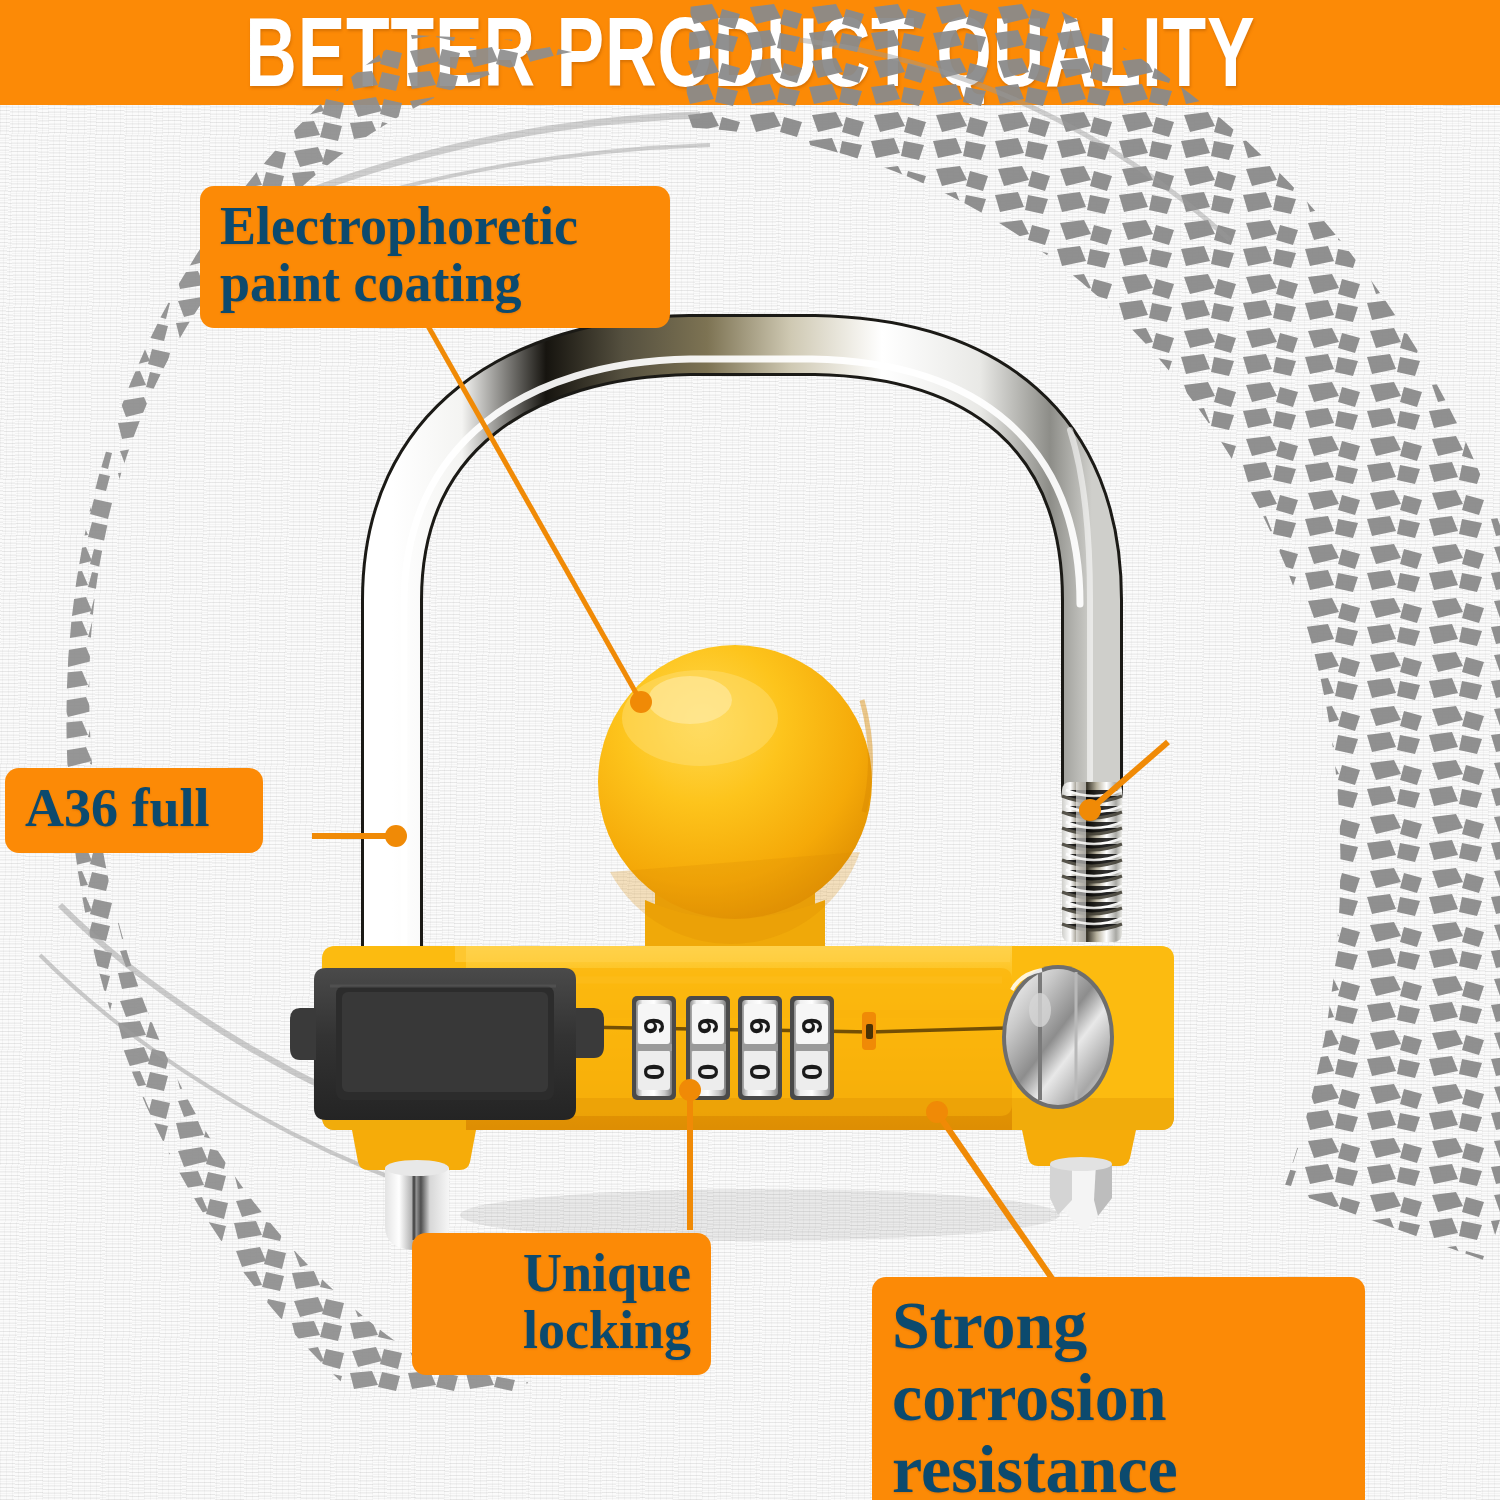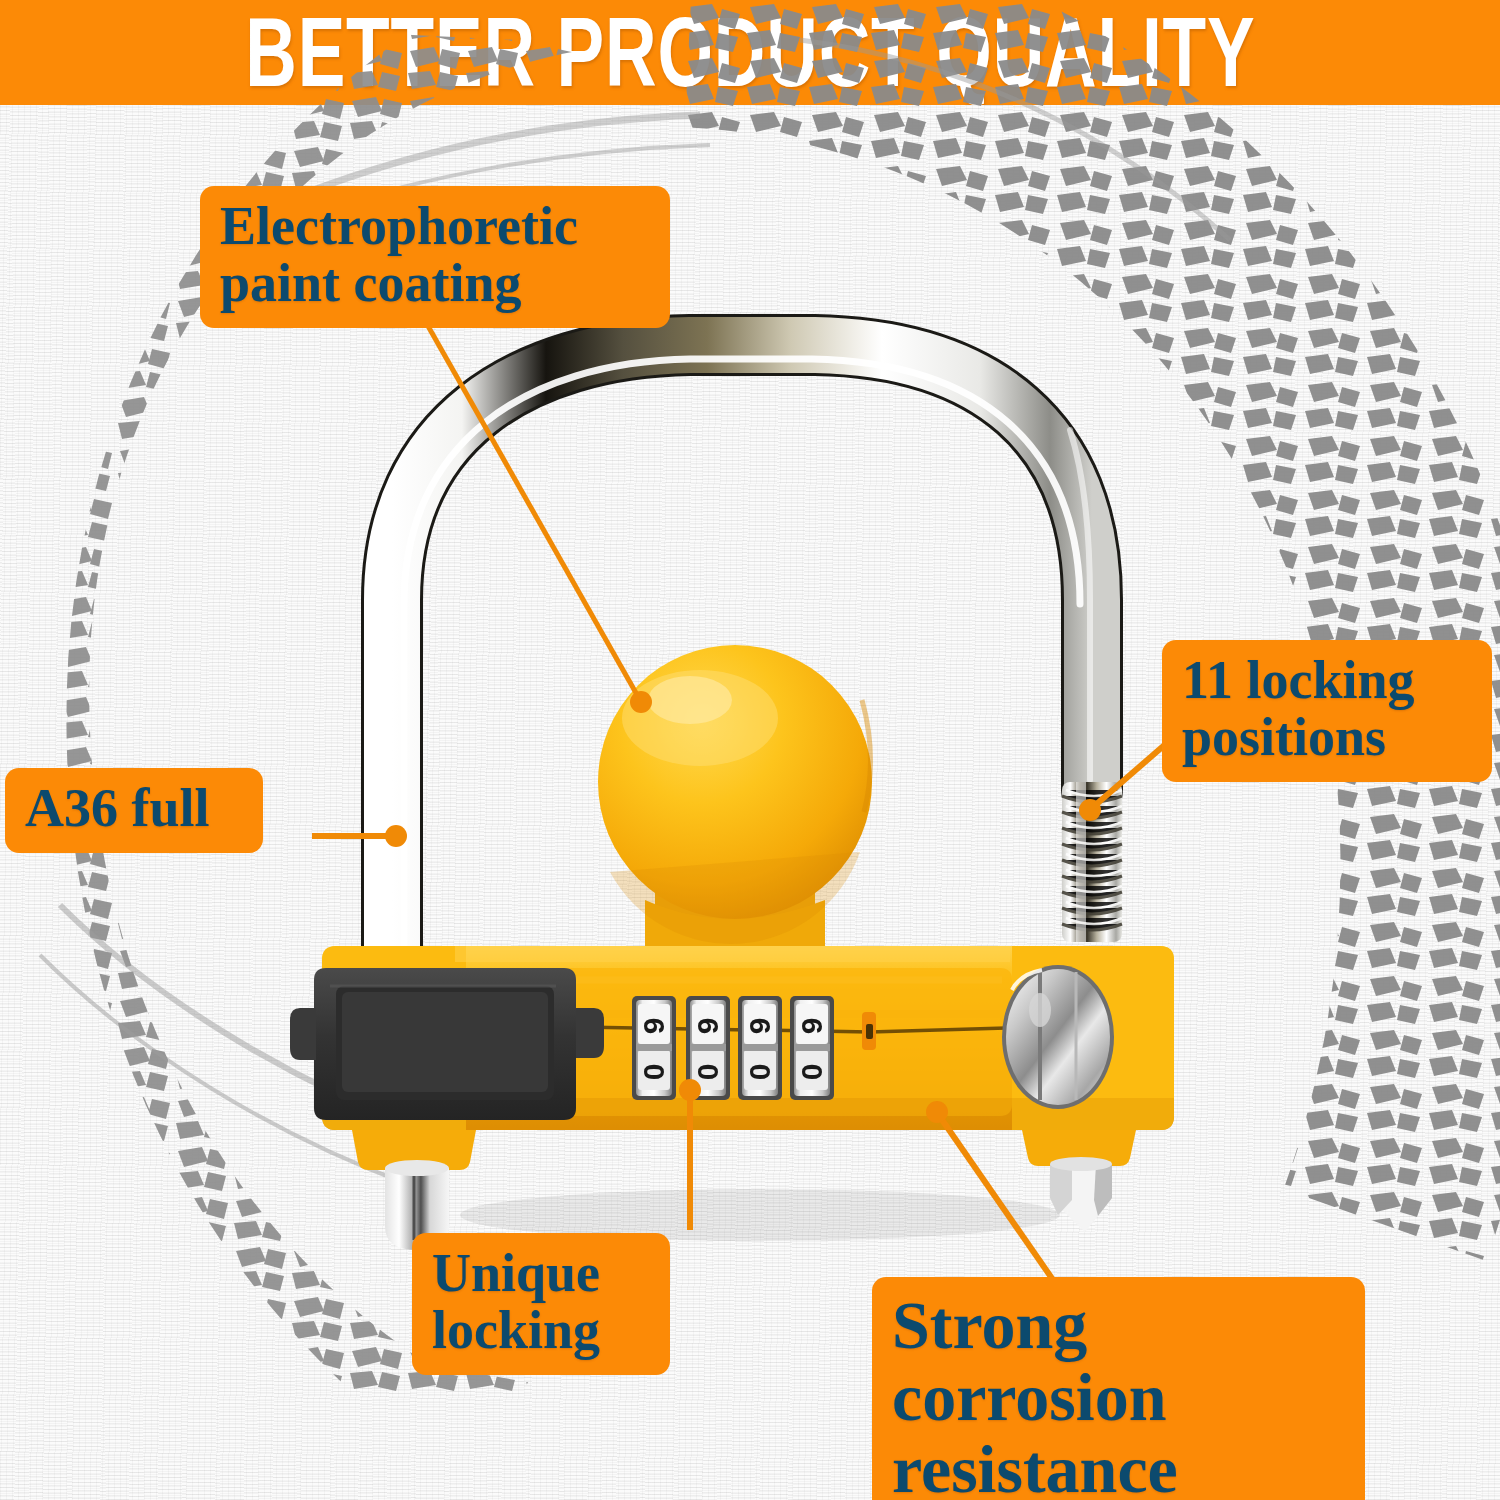--- a/index.html
+++ b/index.html
@@ -51,21 +51,21 @@
     font-weight:700;
     line-height:1.06;
     padding:12px 20px 16px 20px;
     box-sizing:border-box;
     z-index:40;
     text-shadow:0 1px 2px rgba(140,60,0,.25);
   }
   #label-electrophoretic{left:200px;top:186px;width:470px;font-size:54px;}
   #label-a36{left:5px;top:768px;width:258px;font-size:54px;}
   #label-locking{left:1162px;top:640px;width:330px;font-size:54px;}
-  #label-password{left:412px;top:1233px;width:258px;font-size:54px;text-align:left;}
+  #label-password{left:412px;top:1233px;width:299px;font-size:54px;text-align:right;}
   #label-corrosion{left:872px;top:1277px;width:493px;font-size:68px;}
 
   .leader{position:absolute;z-index:35;pointer-events:none;}
 </style>
 </head>
 <body>
 
 <div id="page">
 
   <div id="header-banner">
@@ -404,24 +404,20 @@
 
   <div class="label-box" id="label-electrophoretic">
     <div>Electrophoretic</div>
     <div>paint coating</div>
   </div>
 
   <div class="label-box" id="label-a36">
     <div>A36 full</div>
   </div>
 
-  <div class="label-box" id="label-locking">
-    <div>11 locking</div>
-    <div>positions</div>
-  </div>
 
   <div class="label-box" id="label-password">
     <div>Unique</div>
     <div>locking</div>
   </div>
 
   <div class="label-box" id="label-corrosion">
     <div>Strong corrosion</div>
     <div>resistance</div>
   </div>

